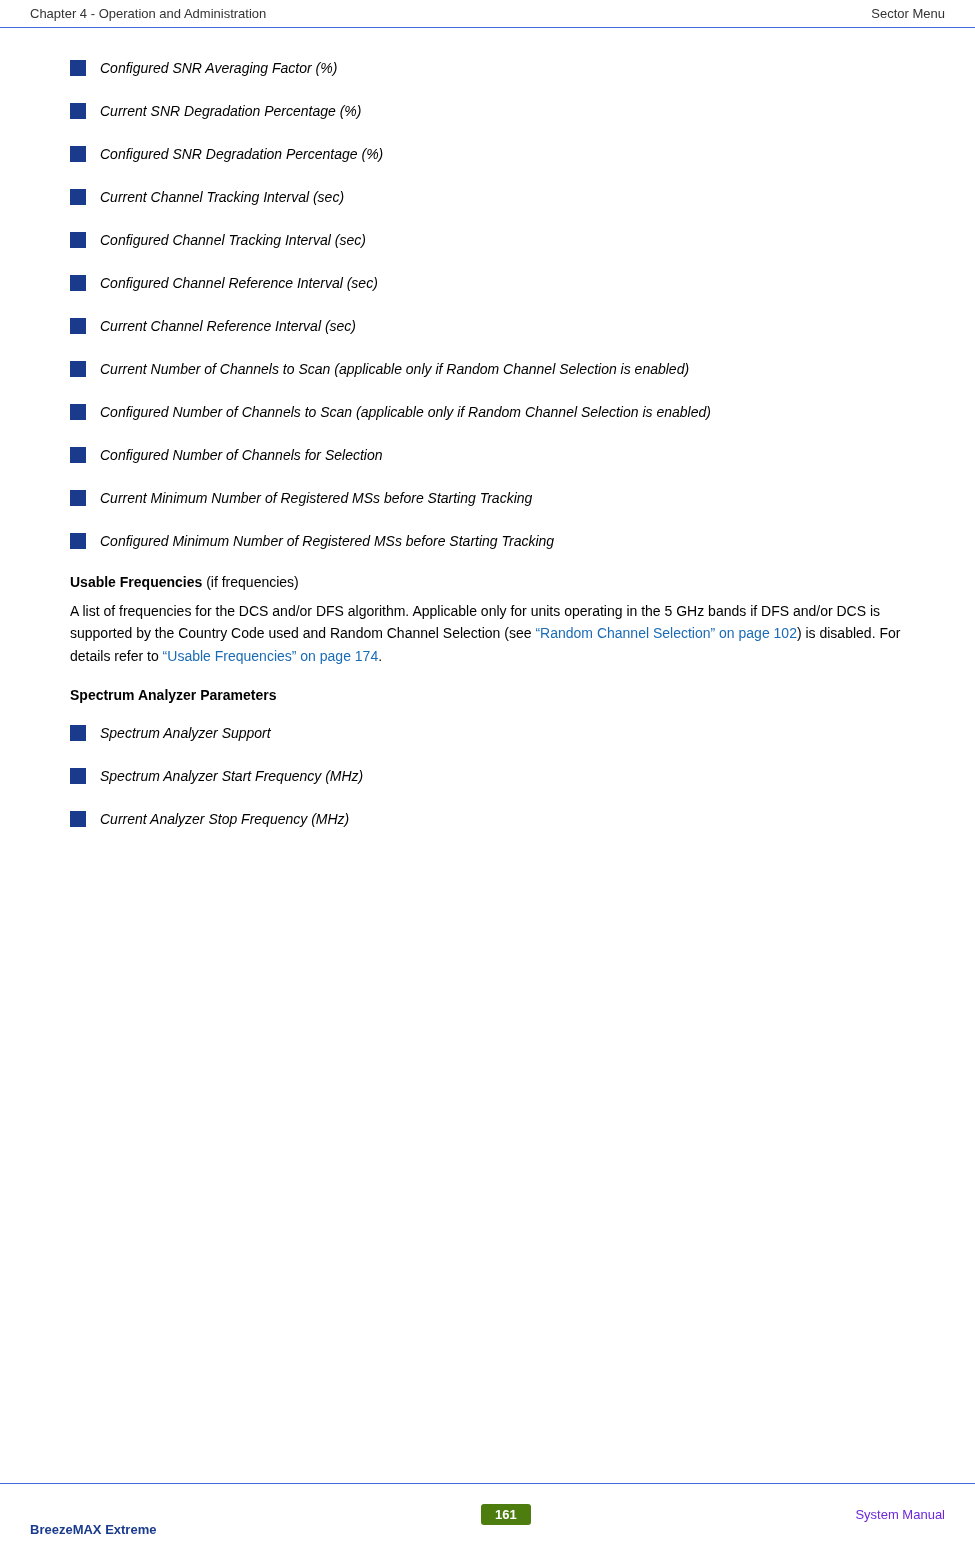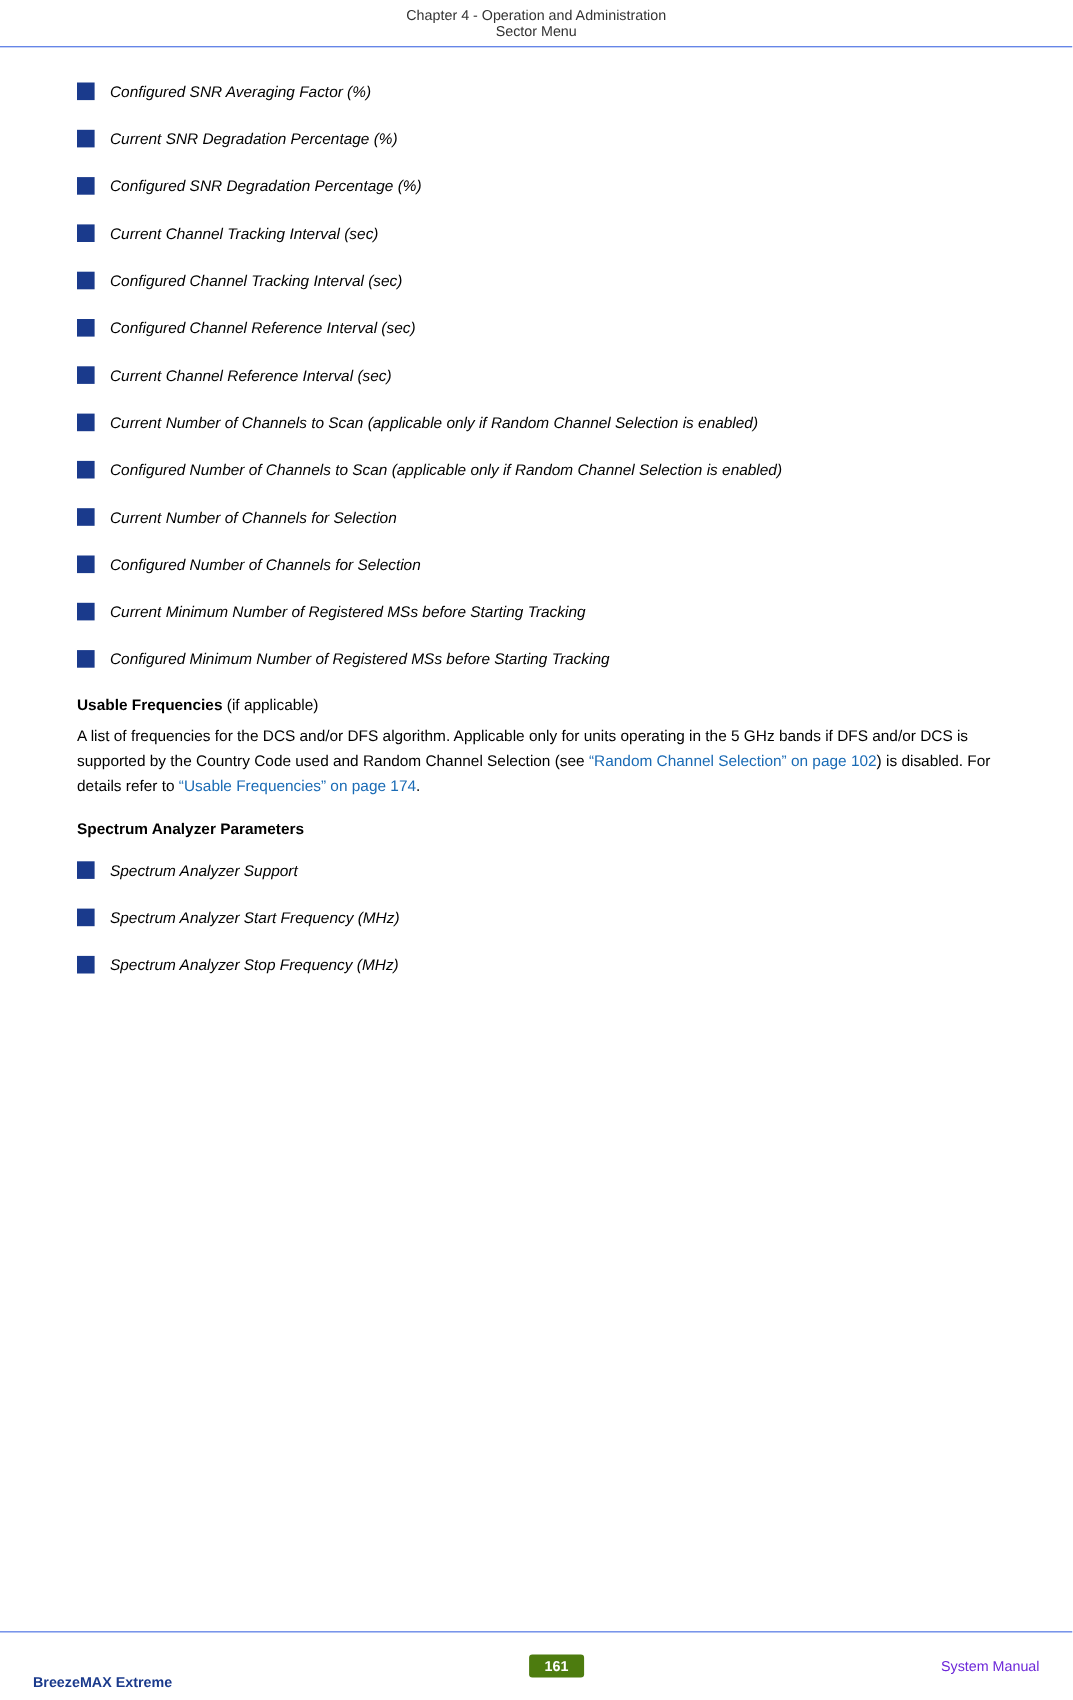--- a/index.html
+++ b/index.html
@@ -18,21 +18,20 @@
       position: relative;
     }
 
     .page-header {
       display: flex;
       justify-content: space-between;
       align-items: center;
       padding: 6px 30px 6px 30px;
       border-bottom: 1.5px solid #4169e1;
       margin-bottom: 0;
-      flex-direction: column;
     }
 
     .header-left {
       font-size: 13px;
       color: #333;
     }
 
     .header-right {
       font-size: 13px;
       color: #333;
@@ -179,58 +178,54 @@
       <li class="bullet-item">
       <span class="bullet-icon"></span>
       <span class="bullet-text">Current Number of Channels to Scan (applicable only if Random Channel Selection is enabled)</span>
     </li>
       <li class="bullet-item">
       <span class="bullet-icon"></span>
       <span class="bullet-text">Configured Number of Channels to Scan (applicable only if Random Channel Selection is enabled)</span>
     </li>
       <li class="bullet-item">
       <span class="bullet-icon"></span>
-      <span class="bullet-text">Current Number of Channels for Selection</span>
-    </li>
-      <li class="bullet-item">
-      <span class="bullet-icon"></span>
       <span class="bullet-text">Configured Number of Channels for Selection</span>
     </li>
       <li class="bullet-item">
       <span class="bullet-icon"></span>
       <span class="bullet-text">Current Minimum Number of Registered MSs before Starting Tracking</span>
     </li>
       <li class="bullet-item">
       <span class="bullet-icon"></span>
       <span class="bullet-text">Configured Minimum Number of Registered MSs before Starting Tracking</span>
     </li>
     </ul>
 
   <div class="section-heading">
-    <span class="section-heading-bold">Usable Frequencies</span><span class="section-heading-normal"> (if applicable)</span>
+    <span class="section-heading-bold">Usable Frequencies</span><span class="section-heading-normal"> (if frequencies)</span>
   </div>
 
   <p class="paragraph">
     <span>A list of frequencies for the DCS and/or DFS algorithm. Applicable only for units operating in the 5 GHz bands if DFS and/or DCS is supported by the Country Code used and Random Channel Selection (see </span><a class="link-text" href="#">“Random Channel Selection” on page 102</a><span>) is disabled. For details refer to </span><a class="link-text" href="#">“Usable Frequencies” on page 174</a><span>.</span>
   </p>
 
   <div class="spectrum-section-heading">Spectrum Analyzer Parameters</div>
 
   <ul class="bullet-list" id="spectrum-bullets">
   <li class="bullet-item">
       <span class="bullet-icon"></span>
       <span class="bullet-text">Spectrum Analyzer Support</span>
     </li>
       <li class="bullet-item">
       <span class="bullet-icon"></span>
       <span class="bullet-text">Spectrum Analyzer Start Frequency (MHz)</span>
     </li>
       <li class="bullet-item">
       <span class="bullet-icon"></span>
-      <span class="bullet-text">Spectrum Analyzer Stop Frequency (MHz)</span>
+      <span class="bullet-text">Current Analyzer Stop Frequency (MHz)</span>
     </li>
     </ul>
 
 </div>
 
 <div class="page-footer">
   <span class="footer-left">BreezeMAX Extreme</span>
   <span class="footer-center">161</span>
   <span class="footer-right">System Manual</span>
 </div>

